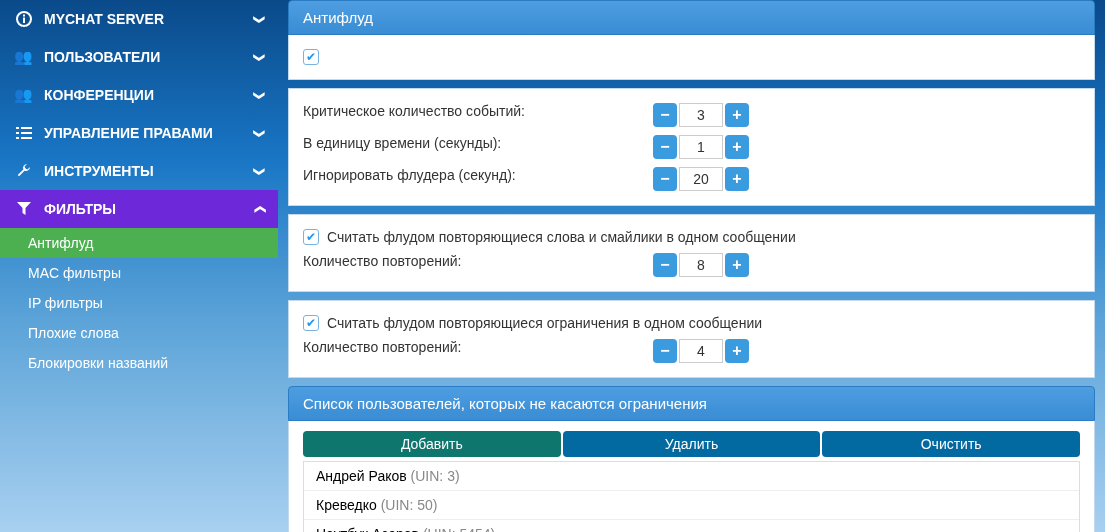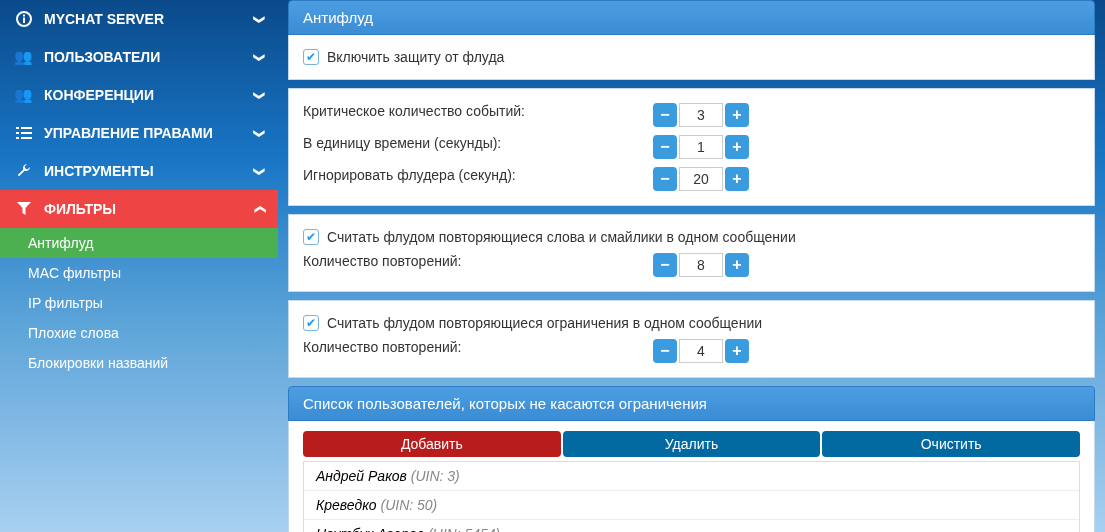--- a/index.html
+++ b/index.html
@@ -1,42 +1,42 @@
 <!DOCTYPE html>
 <html><head>
 <meta charset="utf-8">
 <style>
   * { margin:0; padding:0; box-sizing:border-box; font-family:"Segoe UI",Arial,sans-serif; }
   body { width:1105px; height:532px; overflow:hidden; background:linear-gradient(to bottom,#0a4a8a 0%,#1976c5 30%,#5ba3d8 60%,#a8d0f0 100%); display:flex; }
   .sidebar { width:278px; flex-shrink:0; }
   .nav-item { display:flex; align-items:center; height:38px; padding:0 14px; color:#fff; font-size:14px; cursor:pointer; position:relative; }
   .nav-item.section { font-weight:700; }
-  .nav-item.expanded { background:#ef4444; }
+  .nav-item.expanded { background:#6d28d9; }
   .nav-icon { width:20px; height:20px; margin-right:10px; display:inline-flex; align-items:center; justify-content:center; font-size:15px; }
   .nav-item .chev { position:absolute; right:14px; font-size:11px; }
   .sub-item { height:30px; padding-left:28px; font-size:14px; display:flex; align-items:center; color:#fff; cursor:pointer; }
   .sub-item.active { background:#4caf50; }
   .main { flex:1; padding:0 10px 0 10px; overflow:auto; }
   .panel-head { background:linear-gradient(to bottom,#4d9de0,#3a8dd4); border:1px solid #2a7dc4; border-radius:4px 4px 0 0; color:#fff; font-size:15px; font-weight:500; padding:8px 14px; margin-top:0; }
   .panel-body { background:#fff; border:1px solid #c3d9ee; border-top:none; padding:10px 14px; margin-bottom:8px; }
   .row-check { display:flex; align-items:center; gap:8px; padding:4px 0; }
   .check { width:16px; height:16px; border:1px solid #7ab3e0; border-radius:3px; display:inline-flex; align-items:center; justify-content:center; color:#2196f3; font-size:12px; line-height:1; }
   .check.on::after { content:"✔"; }
   .form-row { display:flex; padding:4px 0; font-size:14px; color:#333; }
   .form-row .lbl { flex:0 0 350px; }
   .stepper { display:flex; align-items:center; }
   .step-btn { width:24px; height:24px; background:#3a9bde; color:#fff; border-radius:4px; display:flex; align-items:center; justify-content:center; font-size:16px; font-weight:bold; cursor:pointer; user-select:none; }
   .step-val { width:44px; height:24px; text-align:center; border:1px solid #ccc; margin:0 2px; font-size:14px; display:flex; align-items:center; justify-content:center; }
   .btn-row { display:flex; gap:2px; margin-bottom:4px; }
   .btn { flex:1; text-align:center; color:#fff; font-size:14px; padding:5px 0; border-radius:4px; cursor:pointer; }
-  .btn.green { background:#b91c1c; }
+  .btn.green { background:#0f766e; }
   .btn.red { background:#0369a1; }
   .btn.blue { background:#0369a1; }
   .ulist { border:1px solid #ddd; }
-  .ulist-item { padding:6px 12px; font-size:14px; border-bottom:1px solid #eee; cursor:pointer;font-style:italic; }
+  .ulist-item { padding:6px 12px; font-size:14px; border-bottom:1px solid #eee; cursor:pointer; }
   .ulist-item .uin { color:#888; }
   .ck-label { font-size:14px; color:#333; }
 </style>
 </head>
 <body>
 
 <div class="sidebar">
   <div class="nav-item section">
     <span class="nav-icon">
         <svg width="16" height="16" viewBox="0 0 16 16">
@@ -105,21 +105,20 @@
   <div class="sub-item">
       <span>Блокировки названий</span>
     </div>
 </div>
 
 <div class="main">
   <div class="panel-head">Антифлуд</div>
   <div class="panel-body">
     <div class="row-check">
       <span class="check on"></span>
-      <span class="ck-label">Включить защиту от флуда</span>
     </div>
   </div>
 
   <div class="panel-body" style="border-top:1px solid #c3d9ee">
     <div class="form-row">
       <span class="lbl">Критическое количество событий:</span>
       <div class="stepper">
         <span class="step-btn">−</span>
         <span class="step-val">3</span>
         <span class="step-btn">+</span>

